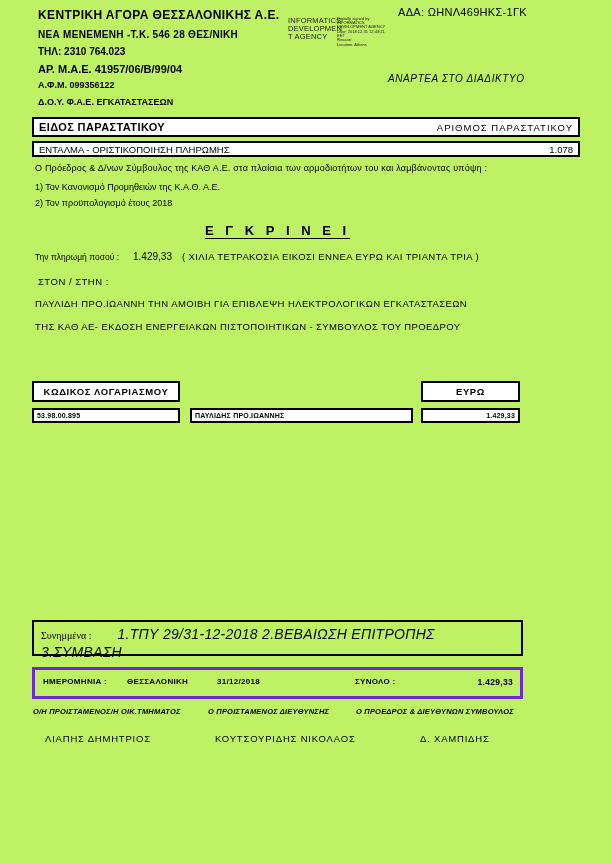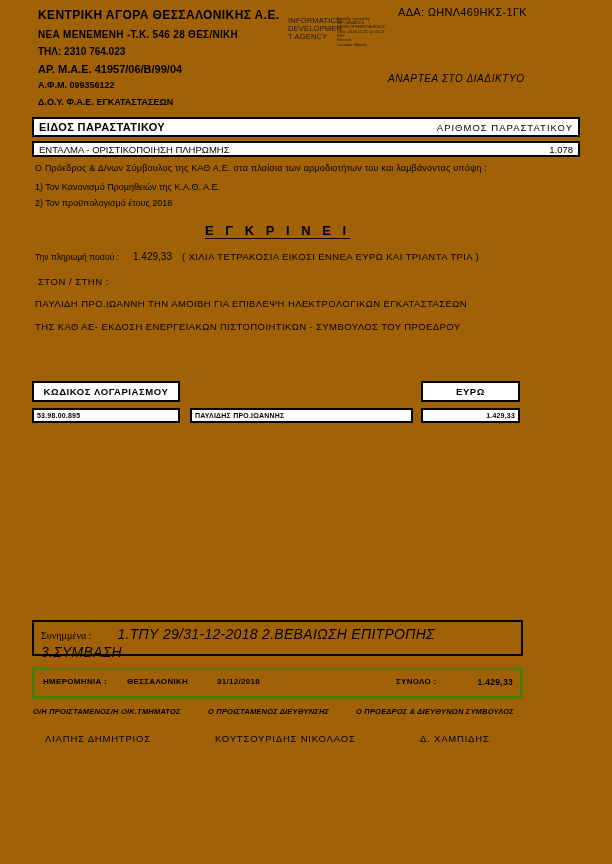--- a/index.html
+++ b/index.html
@@ -1,19 +1,19 @@
 <!DOCTYPE html>
 <html><head>
 <meta charset="utf-8">
 <style>
   * { margin:0; padding:0; box-sizing:border-box; }
   html,body { background:#e8e8e8; }
   body { font-family:"Liberation Sans", sans-serif; color:#000; }
   .page {
-    position:relative; width:612px; height:864px; background:#a16207;
+    position:relative; width:612px; height:864px; background:#bef264;
     margin:0 auto; overflow:hidden;
   }
   .abs { position:absolute; }
 
   
   .company   { left:38px; top:8px;  font-size:12px; font-weight:bold; letter-spacing:.4px; }
   .addr      { left:38px; top:29px; font-size:10px; font-weight:bold; letter-spacing:.3px; }
   .phone     { left:38px; top:46px; font-size:10px; font-weight:bold; }
   .registry  { left:38px; top:63px; font-size:11px;  font-weight:bold; }
   .vat       { left:38px; top:80px; font-size:9px;  font-weight:bold; }
@@ -62,26 +62,26 @@
   .c1 { left:32px;  top:408px; width:148px; height:15px; padding:0 3px; }
   .c2 { left:190px; top:408px; width:223px; height:15px; padding:0 3px; }
   .c3 { left:421px; top:408px; width:99px;  height:15px; padding:0 3px; justify-content:flex-end; }
 
   
   .attach { left:32px; top:620px; width:491px; height:36px; border:2.5px solid #000; padding:3px 7px; }
   .attach .lab { font-family:"Liberation Serif", serif; font-size:10px; }
   .attach .val { font-size:14px; letter-spacing:.3px; margin-left:26px;font-style:italic; }
 
   
-  .datebox { left:32px; top:667px; width:491px; height:32px; border:3px solid #4d7c0f; }
+  .datebox { left:32px; top:667px; width:491px; height:32px; border:3px solid #6d28d9; }
   .datebox span { position:absolute; font-size:8px; font-weight:bold; letter-spacing:.3px; top:7px; }
   .dt-lab  { left:8px; }
   .dt-city { left:92px; }
   .dt-date { left:182px; }
-  .dt-tot  { left:320px;margin-left:41px; }
+  .dt-tot  { left:320px; }
   .dt-val  { right:7px; font-size:8.5px !important; }
 
   
   .role { font-size:7.5px; font-style:italic; font-weight:bold; letter-spacing:.2px; top:707px; }
   .r1 { left:33px; } .r2 { left:208px; } .r3 { left:356px; }
   .name { font-size:9.5px; letter-spacing:.8px; top:733px; }
   .n1 { left:45px; } .n2 { left:215px; } .n3 { left:420px;text-align:right; }
 </style>
 </head>
 <body>

